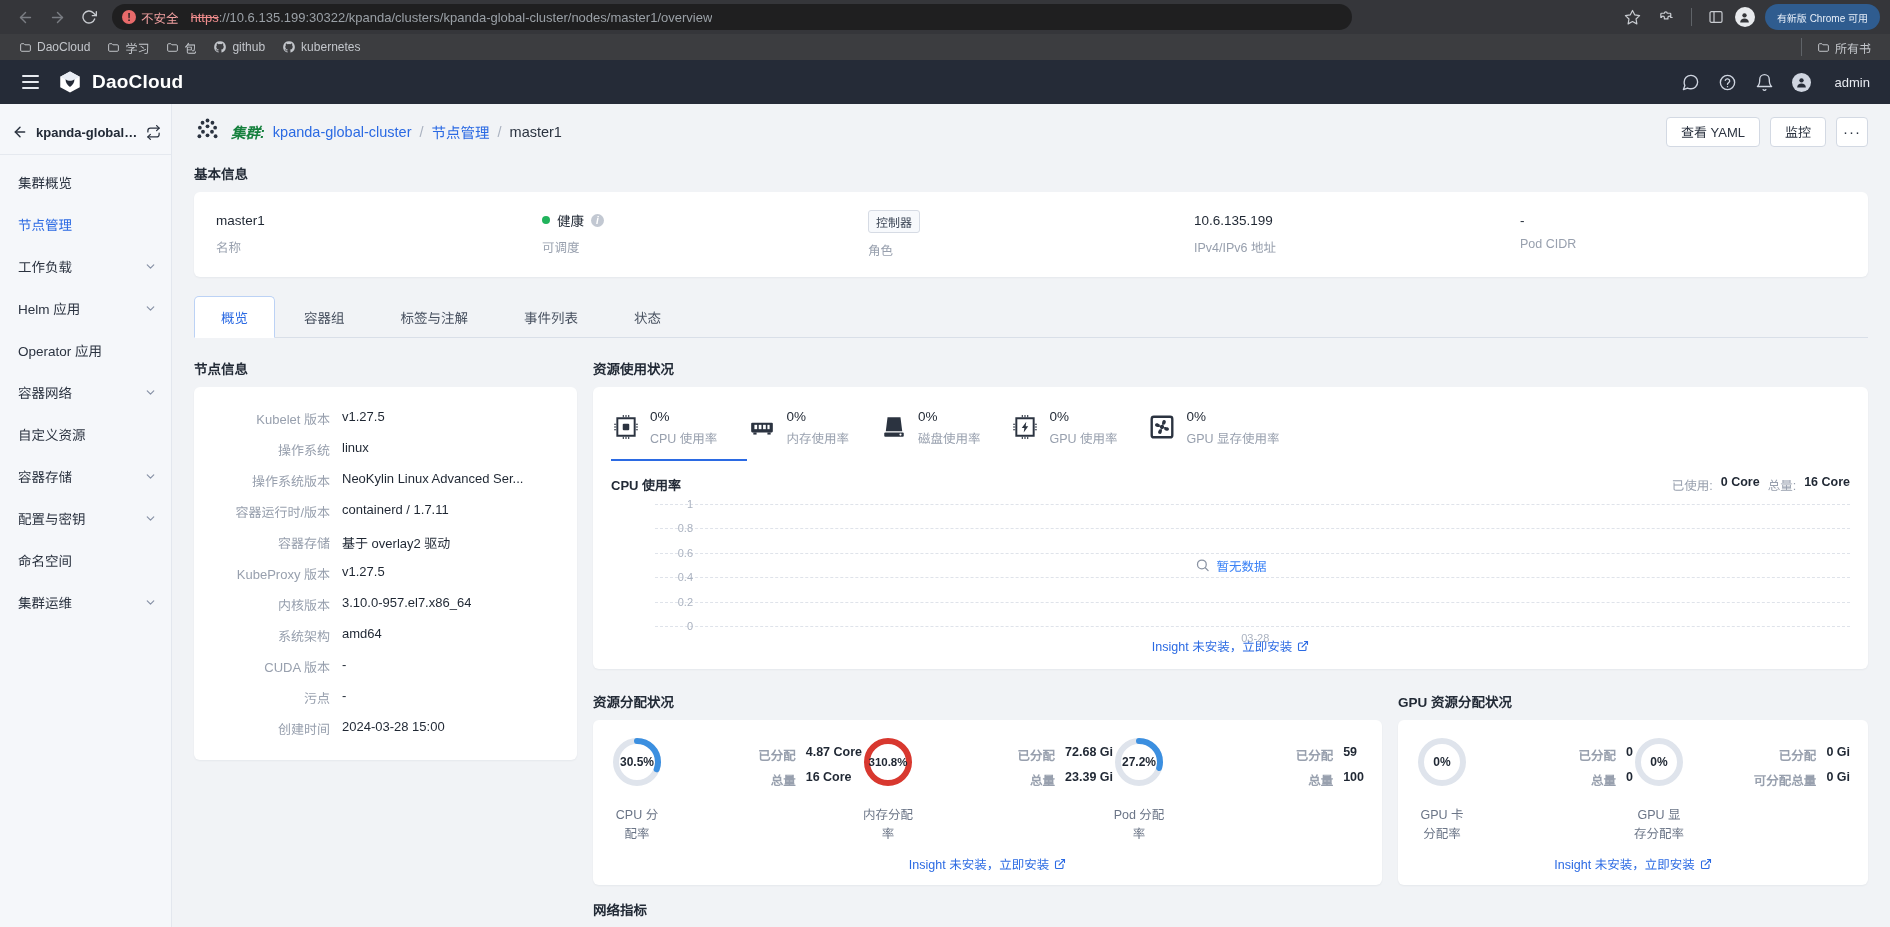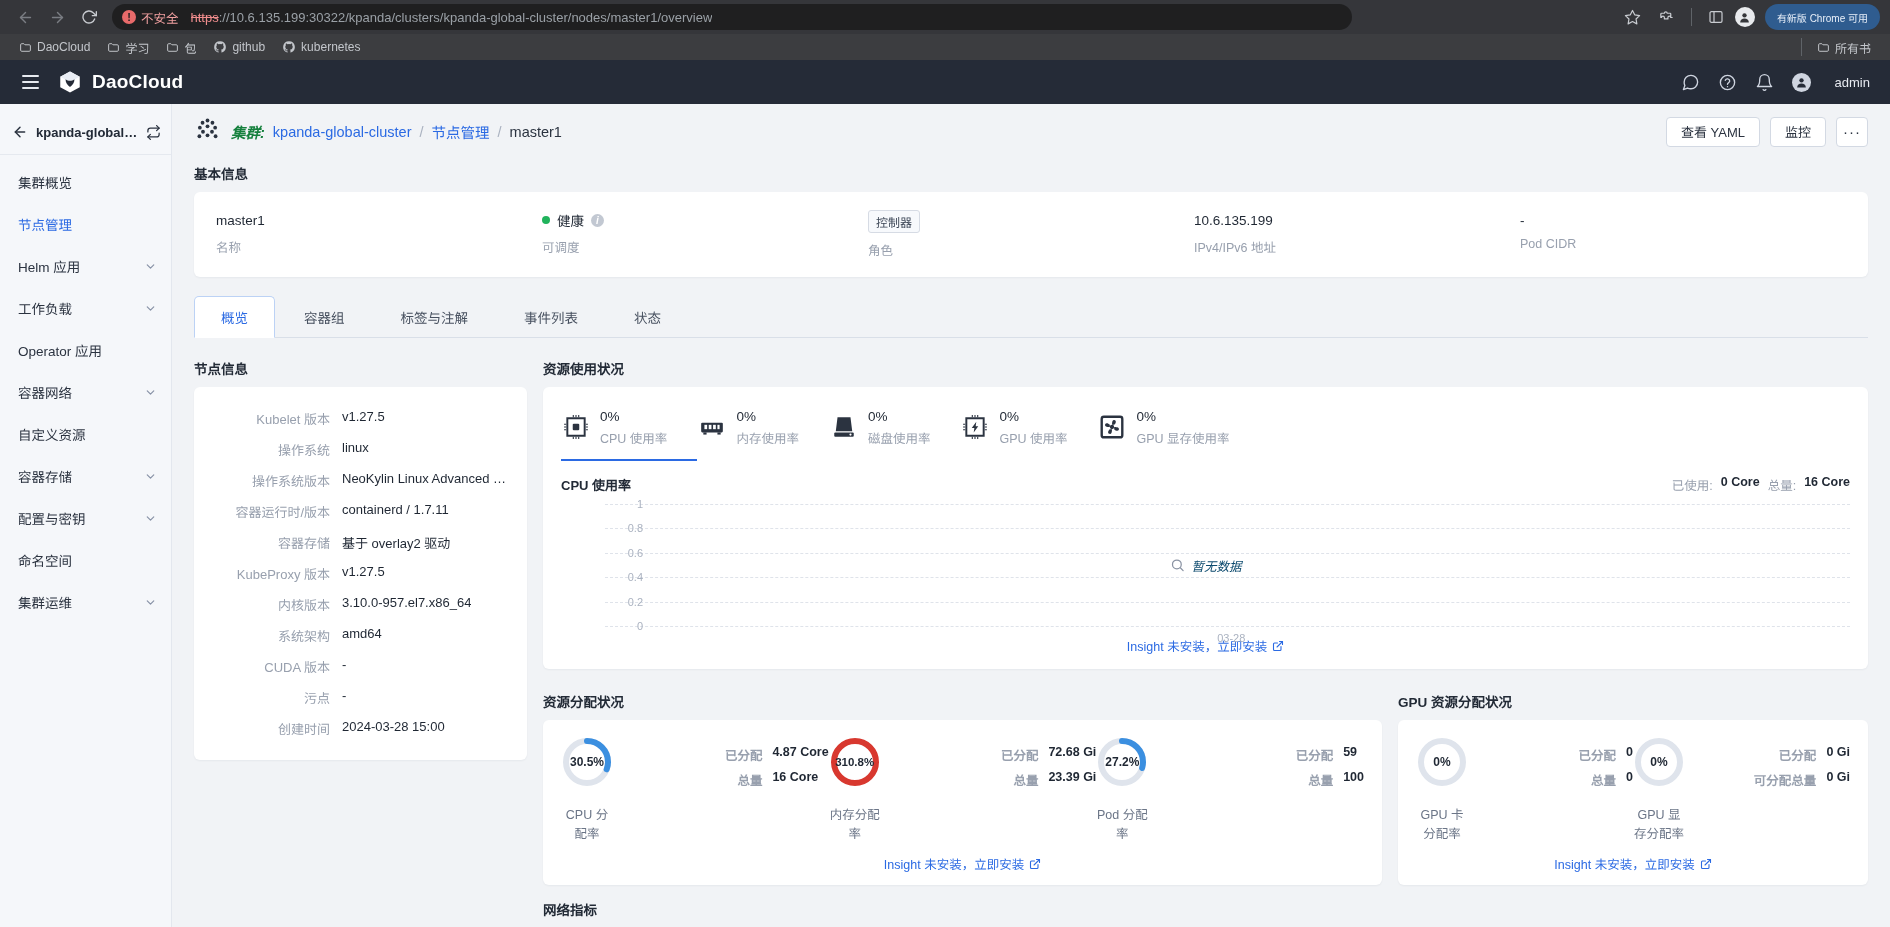--- a/index.html
+++ b/index.html
@@ -160,21 +160,21 @@
     padding: 10px 26px; font-size: 13.5px; color: #4a5costume; color: #47505f; cursor: pointer;
     border: 1px solid transparent; border-bottom: none; border-radius: 5px 5px 0 0;
     position: relative; top: 1px; background: transparent;
   }
   .tab.active {
     background: #fff; color: #2b6ae3; border-color: #bcd2f5; border-bottom: 1px solid #fff;
   }
 
   
   .cols { display: flex; gap: 16px; margin-top: 14px; }
-  .col-left { width: 333px; flex: none; }
+  .col-left { width: 383px; flex: none; }
   .col-right { flex: 1; min-width: 0; }
   .card { background: #fff; border-radius: 6px; box-shadow: 0 1px 2px rgba(20,30,60,.05); }
 
   .kv-card { padding: 16px 18px 16px 0; }
   .kv { display: flex; gap: 12px; padding: 6px 0; font-size: 13px; }
   .kv .k { width: 136px; flex: none; text-align: right; color: #98a0ae; }
   .kv .v { color: #1f2733; font-weight: 500; white-space: nowrap; overflow: hidden; text-overflow: ellipsis; }
 
   
   .usage-card { padding: 14px 18px 10px 18px; }
@@ -200,21 +200,21 @@
   .ytick {
     position: absolute; left: 0; width: 38px; text-align: right;
     font-size: 11px; color: #aab2c0; transform: translateY(-7px);
   }
   .xtick {
     position: absolute; bottom: -18px; font-size: 11px; color: #aab2c0;
     transform: translateX(-50%);
   }
   .nodata {
     position: absolute; left: 50%; top: 50%; transform: translate(-50%,-50%);
-    display: flex; align-items: center; gap: 7px; font-size: 12.5px; color: #0c4a6e; font-style: italic;
+    display: flex; align-items: center; gap: 7px; font-size: 12.5px; color: #3b82f6;
   }
   .insight-link {
     display: flex; align-items: center; justify-content: center; gap: 5px;
     color: #2b6ae3; font-size: 12.5px; cursor: pointer; padding: 10px 0 4px 0;
   }
 
   
   .alloc-row { display: flex; gap: 16px; margin-top: 16px; }
   .alloc-left { flex: 1 1 0; min-width: 0; }
   .alloc-right { flex: 0 0 470px; }
@@ -403,29 +403,29 @@
       </span>
     </div>
 
     <div class="side-item">
       <span>集群概览</span>
     </div>
     <div class="side-item active">
       <span>节点管理</span>
     </div>
     <div class="side-item">
-      <span>Helm 应用</span>
+      <span>工作负载</span>
       <span class="chev">
           <svg width="13" height="13" viewBox="0 0 24 24" fill="none" stroke="currentColor" stroke-width="2.2" stroke-linecap="round" stroke-linejoin="round">
             <polyline points="6 9 12 15 18 9"></polyline>
           </svg>
         </span>
     </div>
     <div class="side-item">
-      <span>工作负载</span>
+      <span>Helm 应用</span>
       <span class="chev">
           <svg width="13" height="13" viewBox="0 0 24 24" fill="none" stroke="currentColor" stroke-width="2.2" stroke-linecap="round" stroke-linejoin="round">
             <polyline points="6 9 12 15 18 9"></polyline>
           </svg>
         </span>
     </div>
     <div class="side-item">
       <span>Operator 应用</span>
     </div>
     <div class="side-item">

